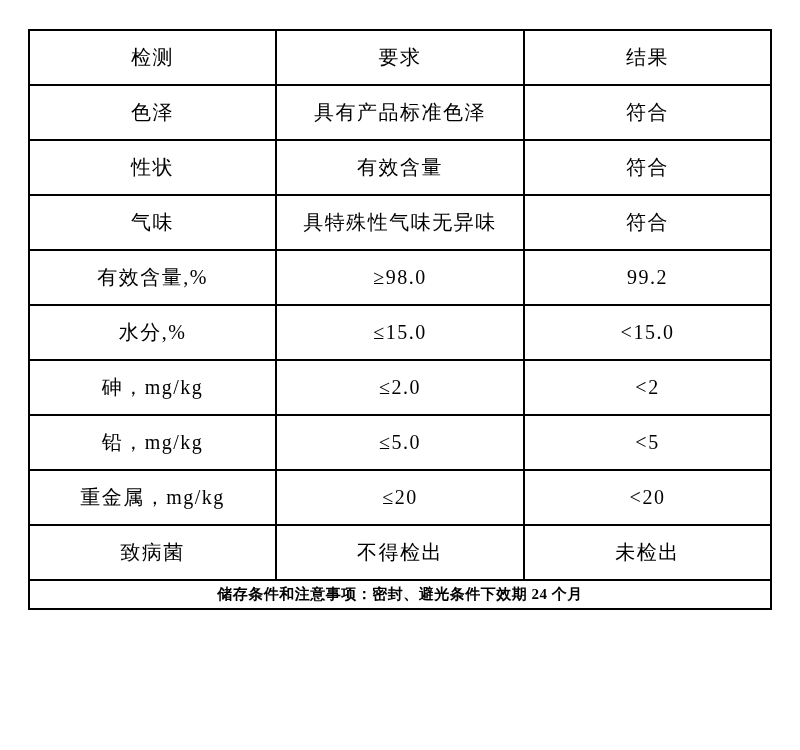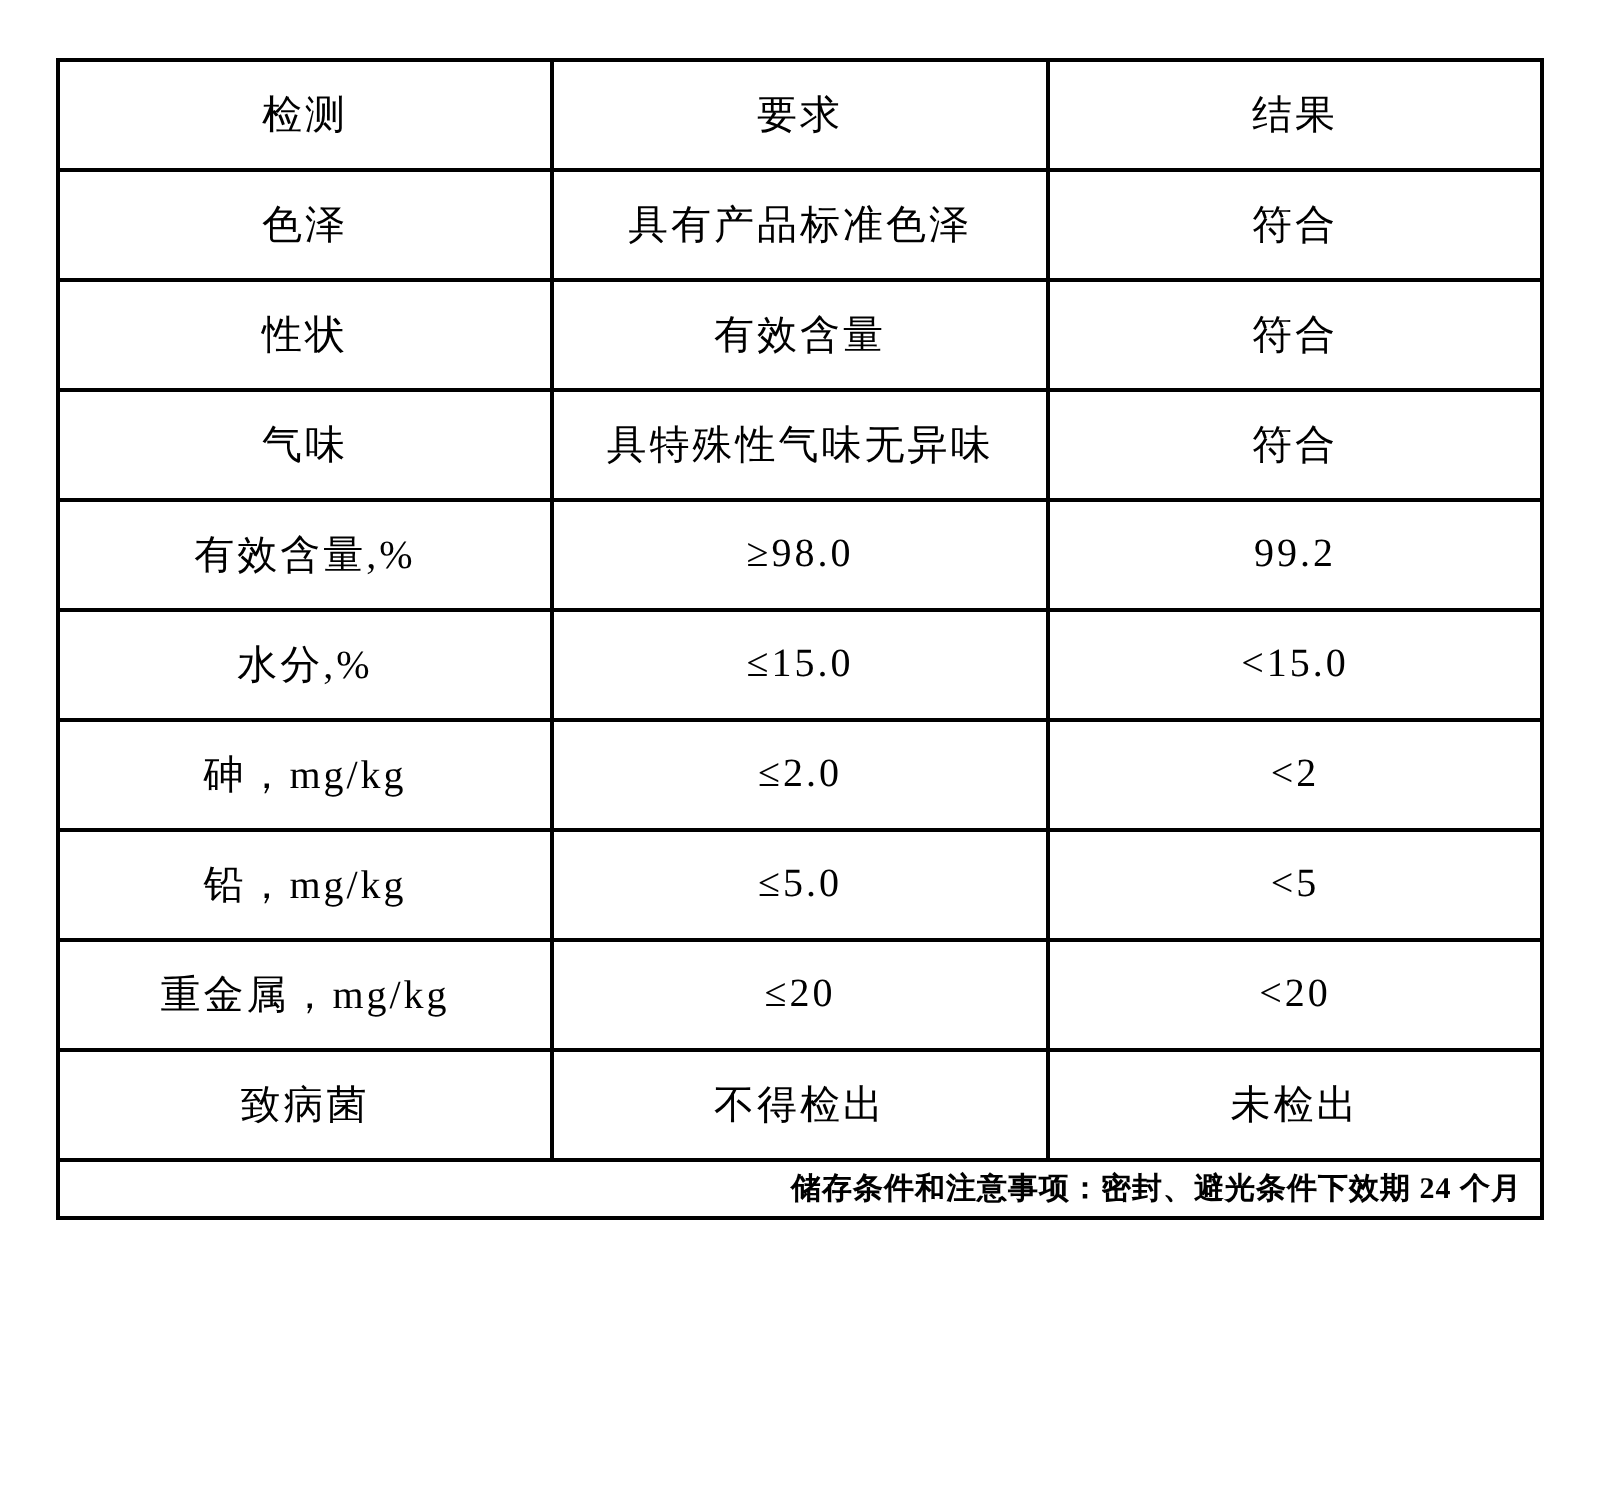--- a/index.html
+++ b/index.html
@@ -36,21 +36,21 @@
     overflow: hidden;
     white-space: nowrap;
   }
   .spec-table tr {
     height: 55px;
   }
   .spec-table tr.footer-row {
     height: 29px;
   }
   .spec-table tr.footer-row td {
-    text-align: right;
+    text-align: center;
     font-size: 15px;
     font-weight: bold;
     letter-spacing: 0.5px;
     padding: 0 9px;
   }
 </style>
 </head>
 <body>
 
 <div class="page">

